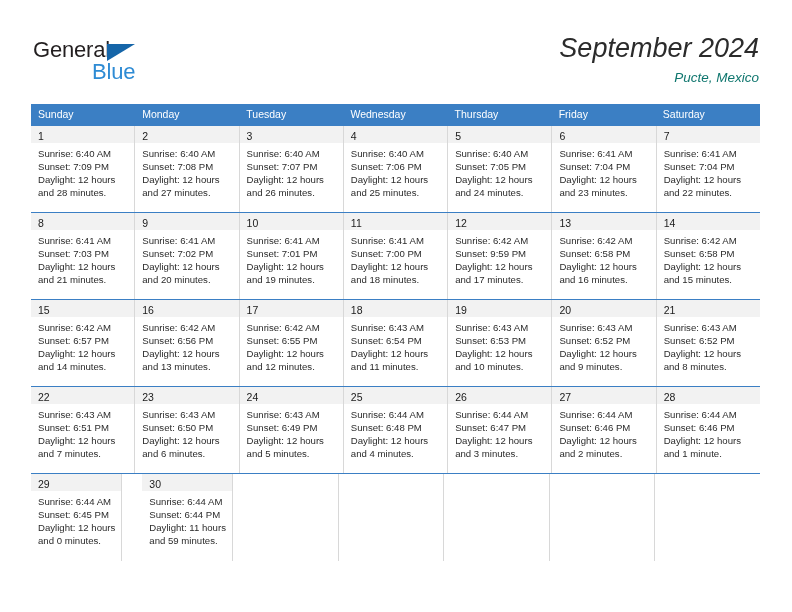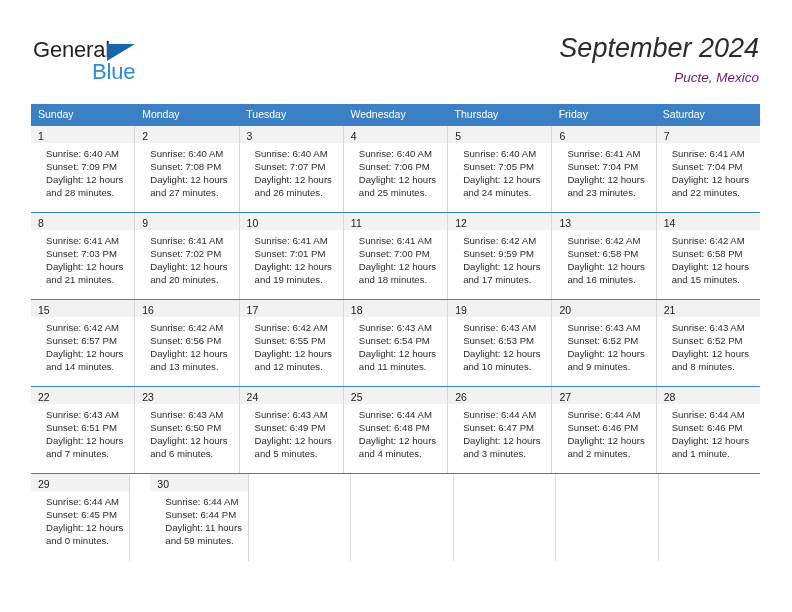--- a/index.html
+++ b/index.html
@@ -69,21 +69,21 @@
   }
   .cal-title {
     font-size: 27px;
     color: #2b2b2b;
     font-weight: normal;
     line-height: 32px;
     white-space: nowrap;
   }
   .cal-subtitle {
     font-size: 13.5px;
-    color: #701a75;
+    color: #0f766e;
     line-height: 20px;
     margin-top: 4px;
     white-space: nowrap;
   }
 
   
   .calendar {
     position: absolute;
     left: 31px;
     top: 104px;
@@ -122,21 +122,20 @@
     height: 17px;
     padding-left: 7px;
   }
   .daynum {
     font-size: 10.5px;
     line-height: 17px;
     color: #1a1a1a;
   }
   .day-body {
     padding: 4px 6px 0 7px;
-    margin-left: 8px;
   }
   .day-line {
     font-size: 9.6px;
     line-height: 13.1px;
     color: #2b2b2b;
     white-space: nowrap;
   }
 </style>
 </head>
 <body>

